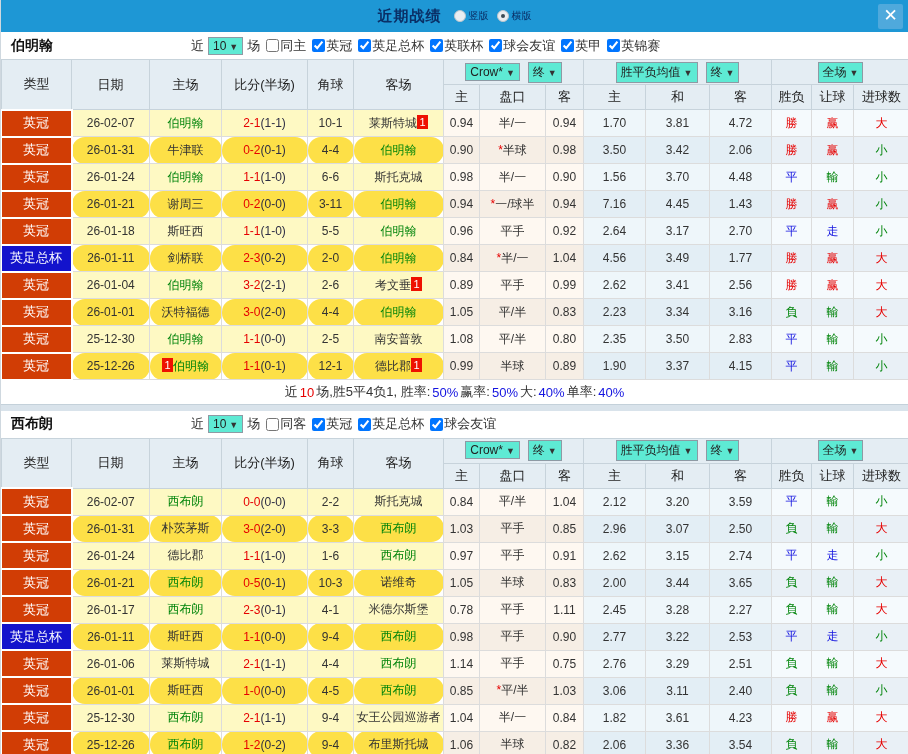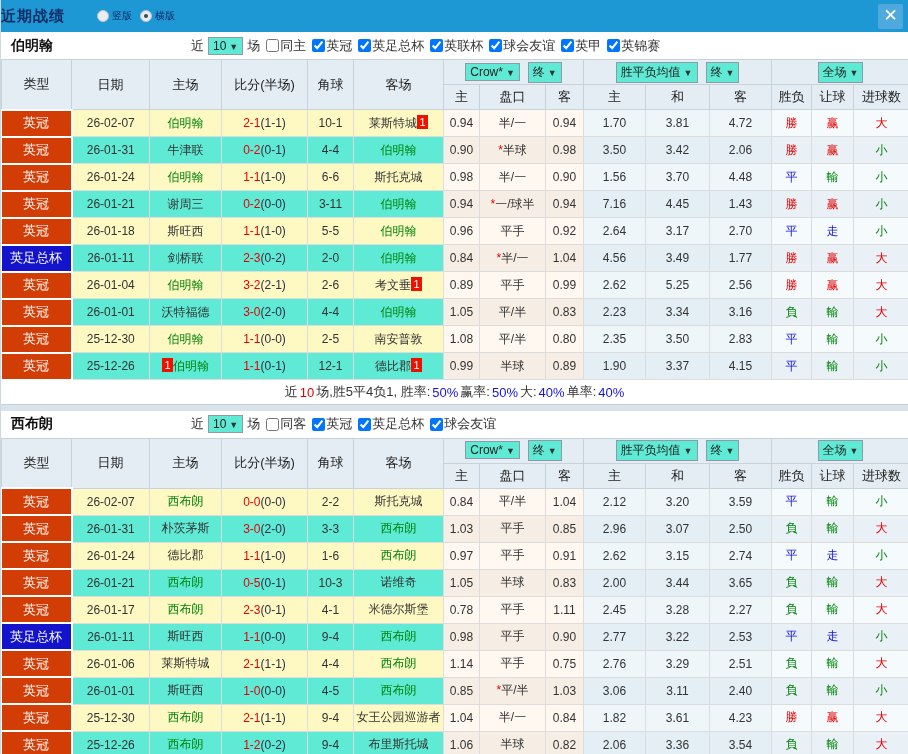--- a/index.html
+++ b/index.html
@@ -1,20 +1,20 @@
 <!DOCTYPE html>
 <html><head>
 <meta charset="utf-8">
 <style>
   * { margin:0; padding:0; box-sizing:border-box; }
   html,body { width:908px; background:#fff; font-family:"Liberation Sans","DejaVu Sans",sans-serif; }
   body { height:754px; overflow:hidden; border-left:1px solid #cfd8df; }
 
   
-  .topbar { height:32px; background:#1e97d5; display:flex; align-items:center; position:relative;gap:20px; }
+  .topbar { height:32px; background:#1e97d5; display:flex; align-items:center; justify-content:center; position:relative; }
   .topbar-title { font-size:15px; font-weight:bold; color:#0a2f66; letter-spacing:1px; }
   .radio-group { display:flex; align-items:center; margin-left:4px; }
   .radio-item { display:flex; align-items:center; margin-left:8px; cursor:pointer; }
   .radio-dot { width:12px; height:12px; border-radius:50%; background:#e9edf1; border:1px solid #bcc6cd; display:inline-block; position:relative; }
   .radio-dot.sel::after { content:""; position:absolute; left:3px; top:3px; width:4px; height:4px; border-radius:50%; background:#3b4a55; }
   .radio-label { font-size:10px; color:#0a2f66; margin-left:3px; }
   .close-btn { position:absolute; right:5px; top:4px; width:25px; height:25px; background:#4fa9dc; color:#fff; font-size:17px; font-weight:bold; text-align:center; line-height:24px; border-radius:2px; cursor:pointer; }
 
   
   .filterbar { height:27px; display:flex; align-items:center; background:#fff; font-size:13px; color:#333; }
@@ -25,21 +25,21 @@
   .chk-item { display:flex; align-items:center; margin-left:6px; white-space:nowrap; cursor:pointer; }
   .chk-item input { width:13px; height:13px; margin-right:1px; }
 
   
   table { border-collapse:collapse; table-layout:fixed; width:908px; font-size:12px; color:#333; }
   th { background:#e4edf3; border:1px solid #c7d3db; font-weight:normal; color:#222; height:25px; font-size:13px; }
   td { border:1px solid #dcdcdc; text-align:center; height:27px; overflow:hidden; white-space:nowrap; }
   td.type { color:#fff; font-size:13px; border:2px solid #fff; border-left:none; }
   td.type.t-r { background:#d13d05; }
   td.type.t-b { background:#1313cc; }
-  tr.even td.plain { background:#5eead4; }
+  tr.even td.plain { background:#fde047;border-radius:13px; }
   tr.odd  td.plain { background:#fef9c3; }
   tr.odd  td.crow { background:#fef8f1; }
   tr.even td.crow { background:#f6eee5; }
   tr.odd  td.euro { background:#eef6fa; }
   tr.even td.euro { background:#e3eef5; }
   tr.odd  td.res  { background:#f5fafd; }
   tr.even td.res  { background:#e9f0f6; }
   .c-red   { color:#e60000; }
   .c-green { color:#00840a; }
   .c-blue  { color:#1414e0; }
@@ -227,21 +227,21 @@
           <td class="type t-r">英冠</td>
           <td class="plain">26-01-04</td>
           <td class="plain"><span class="team-green">伯明翰</span></td>
           <td class="plain"><span class="score-ft">3-2</span><span class="score-ht">(2-1)</span></td>
           <td class="plain">2-6</td>
           <td class="plain"><span>考文垂<span class="badge1">1</span></span></td>
           <td class="crow">0.89</td>
           <td class="crow">平手</td>
           <td class="crow">0.99</td>
           <td class="euro">2.62</td>
-          <td class="euro">5.25</td>
+          <td class="euro">3.41</td>
           <td class="euro">2.56</td>
           <td class="res c-red">勝</td>
           <td class="res c-red">赢</td>
           <td class="res c-red">大</td>
         </tr>
         <tr class="even">
           <td class="type t-r">英冠</td>
           <td class="plain">26-01-01</td>
           <td class="plain"><span>沃特福德</span></td>
           <td class="plain"><span class="score-ft">3-0</span><span class="score-ht">(2-0)</span></td>

